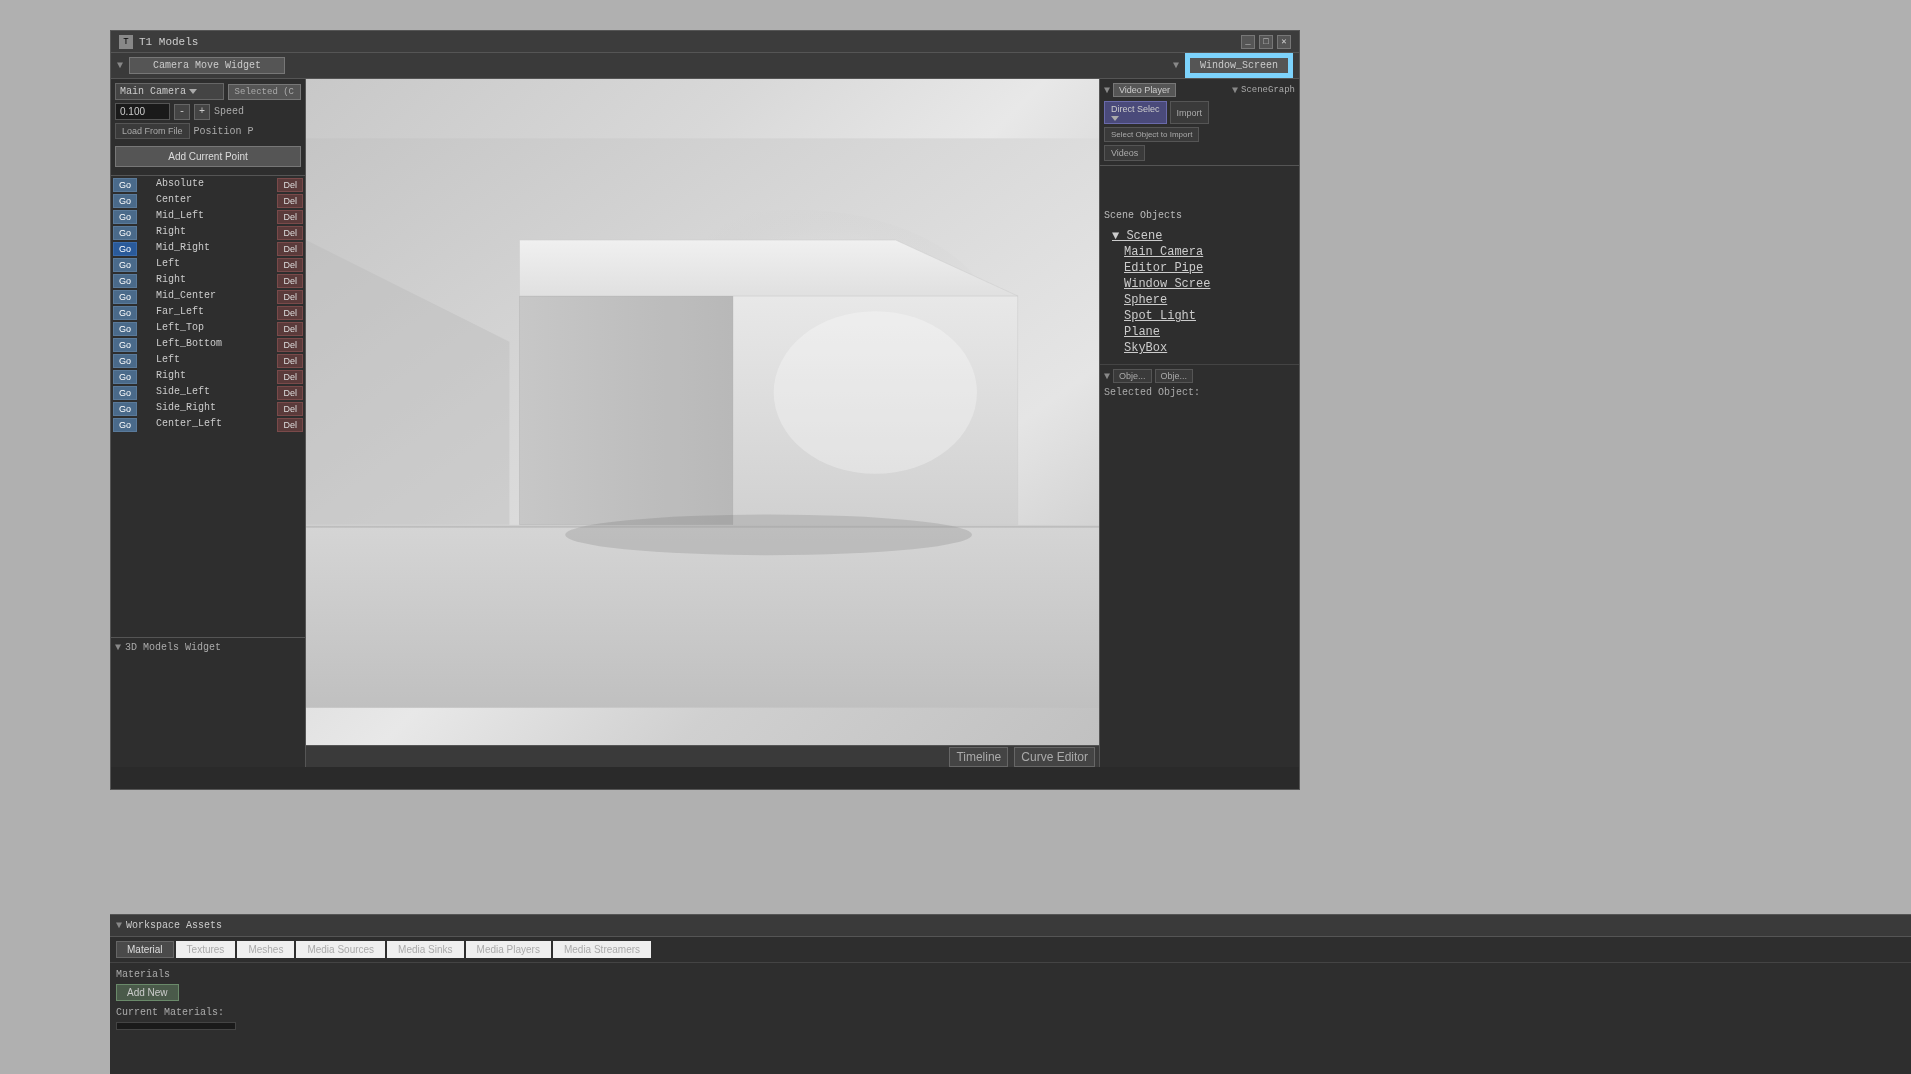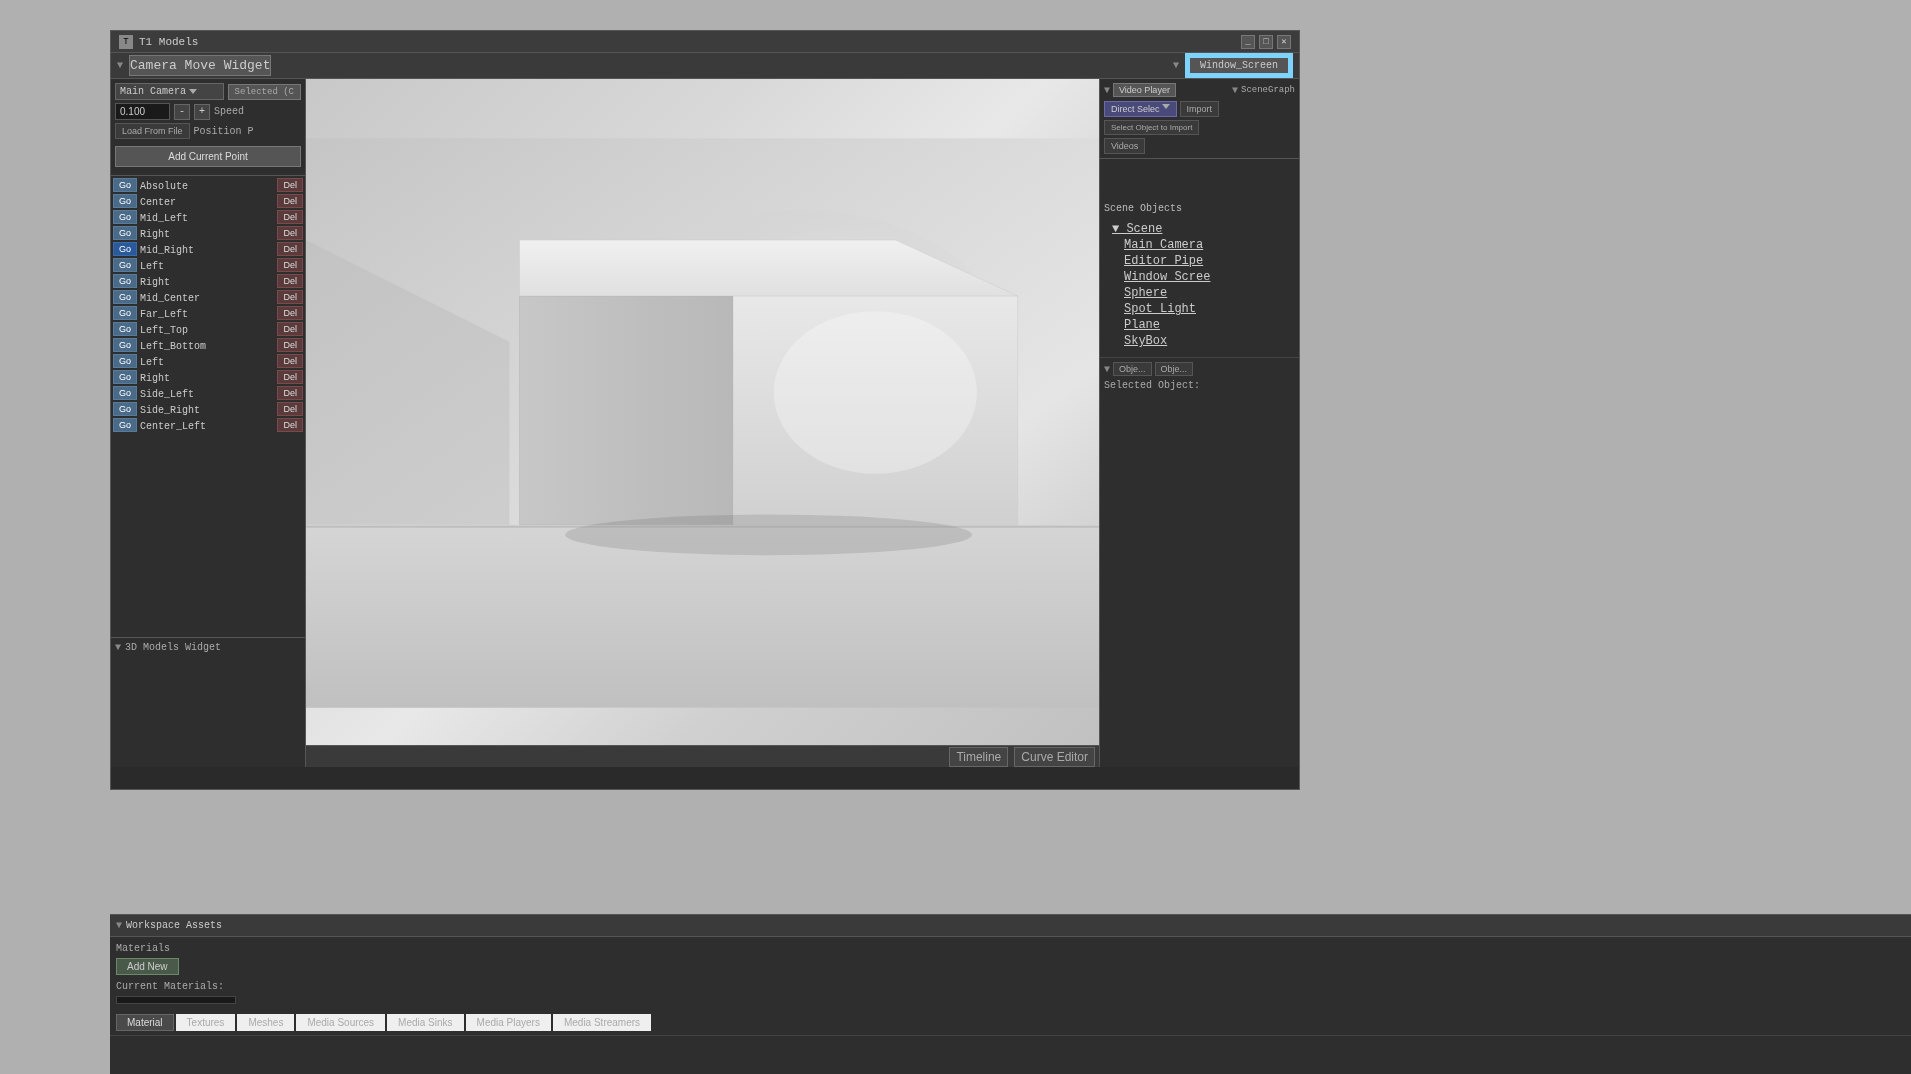--- a/index.html
+++ b/index.html
@@ -89,22 +89,22 @@
       display: flex;
       align-items: center;
       padding: 0 6px;
       border-bottom: 1px solid #555;
       gap: 6px;
     }
     .toolbar-btn {
       background: #555;
       border: 1px solid #777;
       color: #ccc;
-      padding: 2px 0;
-      font-size: 13px;
+      padding: 2px 23px;
+      font-size: 10px;
       cursor: pointer;
       display: flex;
       align-items: center;
       gap: 3px;
     }
     .tab-btn {
       background: #555;
       border: 5px solid #7dd3fc;
       color: #ccc;
       padding: 2px 10px;
@@ -214,22 +214,22 @@
 
     
     #cam-list {
       flex: 1;
       overflow-y: auto;
       padding: 2px;
     }
 
     .cam-row {
       display: flex;
-      align-items: flex-end;
-      gap: 3px;
+      align-items: flex-start;
+      gap: 19px;
       margin-bottom: 2px;
     }
 
     .go-btn {
       background: #4a6a8a;
       border: 1px solid #5a7a9a;
       color: #fff;
       padding: 1px 5px;
       font-size: 9px;
       cursor: pointer;
@@ -334,20 +334,21 @@
 
     .direct-select-btn {
       background: #4a4a7a;
       border: 1px solid #6a6aaa;
       color: #ccc;
       padding: 2px 6px;
       font-size: 9px;
       display: flex;
       align-items: flex-start;
       gap: 2px;
+      flex-direction: column;
     }
 
     .import-btn {
       background: #3a3a3a;
       border: 1px solid #555;
       color: #aaa;
       padding: 2px 6px;
       font-size: 9px;
     }
 
@@ -737,29 +738,29 @@
     </div>
   </div>
 </div>
 
 <div id="workspace-panel">
   <div id="workspace-header">
     <span class="filter-icon">▼</span>
     <span style="color:#ccc; font-size:10px; margin-left:4px;">Workspace Assets</span>
   </div>
 
-  <div id="workspace-content">
-    <div class="ws-label">Materials</div>
-    <button class="add-new-btn">Add New</button>
-    <div class="current-materials">Current Materials:</div>
-    <div class="material-bar"></div>
-  </div>
-
   <div id="workspace-tabs">
     <button class="ws-tab active">Material</button>
     <button class="ws-tab">Textures</button>
     <button class="ws-tab">Meshes</button>
     <button class="ws-tab">Media Sources</button>
     <button class="ws-tab">Media Sinks</button>
     <button class="ws-tab">Media Players</button>
     <button class="ws-tab">Media Streamers</button>
   </div>
+
+  <div id="workspace-content">
+    <div class="ws-label">Materials</div>
+    <button class="add-new-btn">Add New</button>
+    <div class="current-materials">Current Materials:</div>
+    <div class="material-bar"></div>
+  </div>
 </div>
 
 </body></html>

